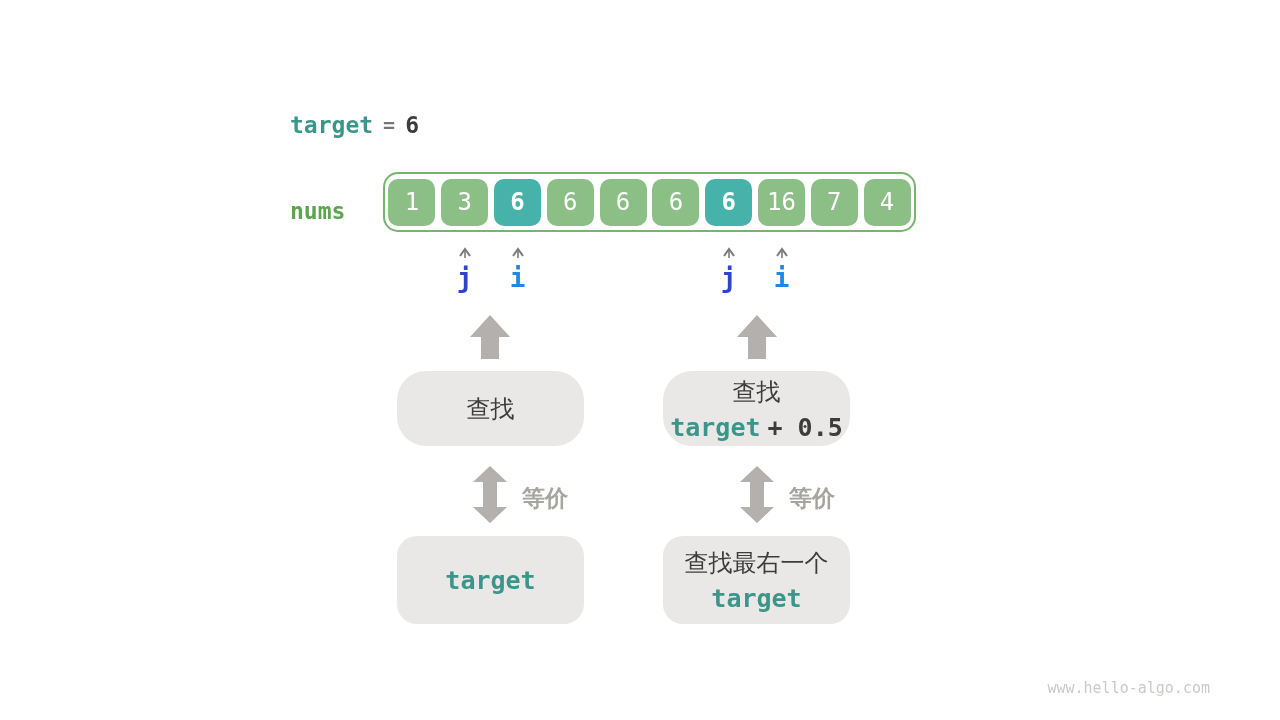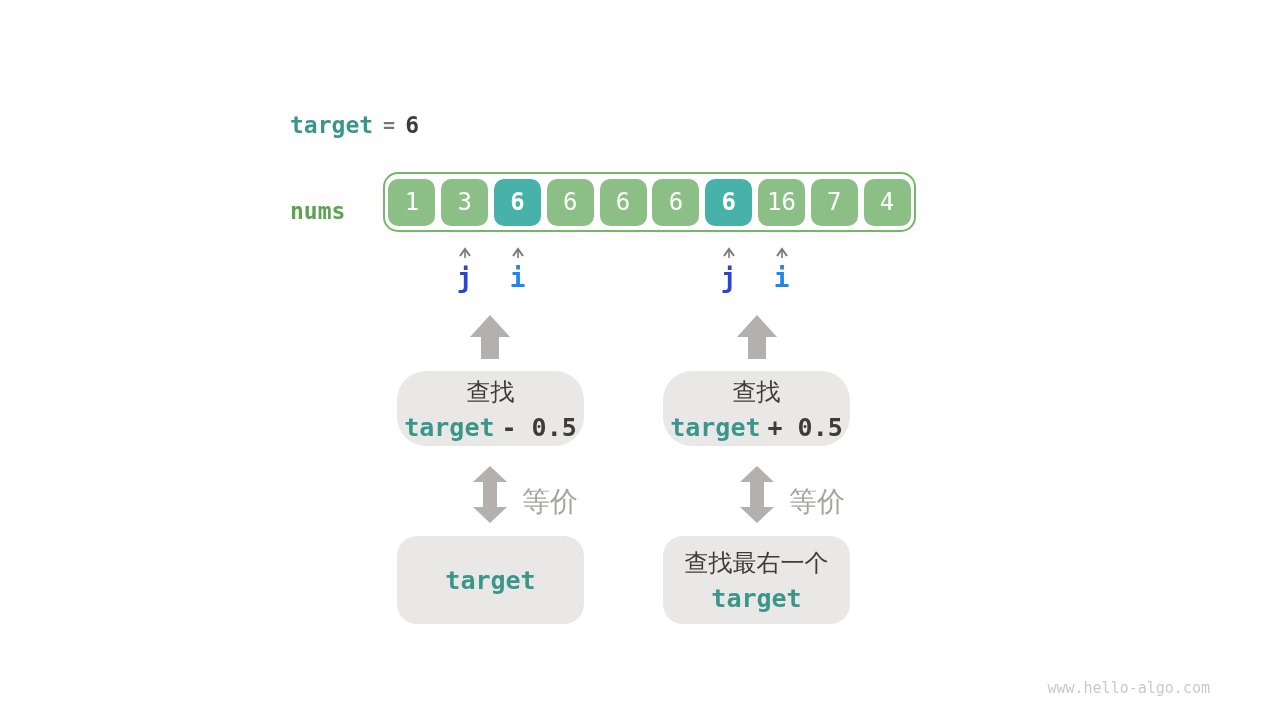--- a/index.html
+++ b/index.html
@@ -34,21 +34,21 @@
 
   
   .caret{position:absolute;top:245px;width:16px;height:16px;transform:translateX(-50%);}
   .ptr{position:absolute;top:263px;font-size:26px;font-weight:bold;transform:translateX(-50%);}
   .ptr.j{color:var(--blue-j);}
   .ptr.i{color:var(--blue-i);}
 
   
   .up-arrow{position:absolute;top:315px;transform:translateX(-50%);}
   .eq-arrow{position:absolute;top:466px;transform:translateX(-50%);}
-  .eq-label{position:absolute;top:483px;font-size:28px;font-weight:normal;color:var(--eq-label-gray);}
+  .eq-label{position:absolute;top:483px;font-size:23px;font-weight:bold;color:var(--eq-label-gray);}
 
   
   .box{position:absolute;width:187px;background:var(--box-bg);border-radius:20px;
     text-align:center;display:flex;flex-direction:column;justify-content:center;gap:5px;}
   .box.top{top:371px;height:75px;border-radius:29px;}
   .box.bottom{top:536px;height:88px;}
   .box .line1{font-size:24px;color:var(--text-dark);}
   .box .line2{font-size:25px;font-weight:bold;}
   .box .expr-var{color:var(--teal);}
   .box .expr-op{color:var(--text-dark);margin-left:7px;}
@@ -102,21 +102,20 @@
 
   <svg class="up-arrow" style="left:490px" width="40" height="44" viewBox="0 0 40 44">
     <path d="M20 0 L40 22 L29 22 L29 44 L11 44 L11 22 L0 22 Z" fill="#b3b0ad"></path>
   </svg>
   <svg class="up-arrow" style="left:757px" width="40" height="44" viewBox="0 0 40 44">
     <path d="M20 0 L40 22 L29 22 L29 44 L11 44 L11 22 L0 22 Z" fill="#b3b0ad"></path>
   </svg>
 
   <div class="box top" style="left:397px">
     <div class="line1">查找</div>
-    <div class="line2 mono"><span class="expr-var">target</span><span class="expr-op">- 0.5</span></div>
   </div>
   <svg class="eq-arrow" style="left:490px" width="34" height="57" viewBox="0 0 34 57">
     <path d="M17 0 L34 16 L24 16 L24 41 L34 41 L17 57 L0 41 L10 41 L10 16 L0 16 Z" fill="#b3b0ad"></path>
   </svg>
   <div class="eq-label" style="left:522px">等价</div>
   <div class="box bottom" style="left:397px">
     <div class="line2 mono expr-var">target</div>
   </div>
 
   <div class="box top" style="left:663px">

